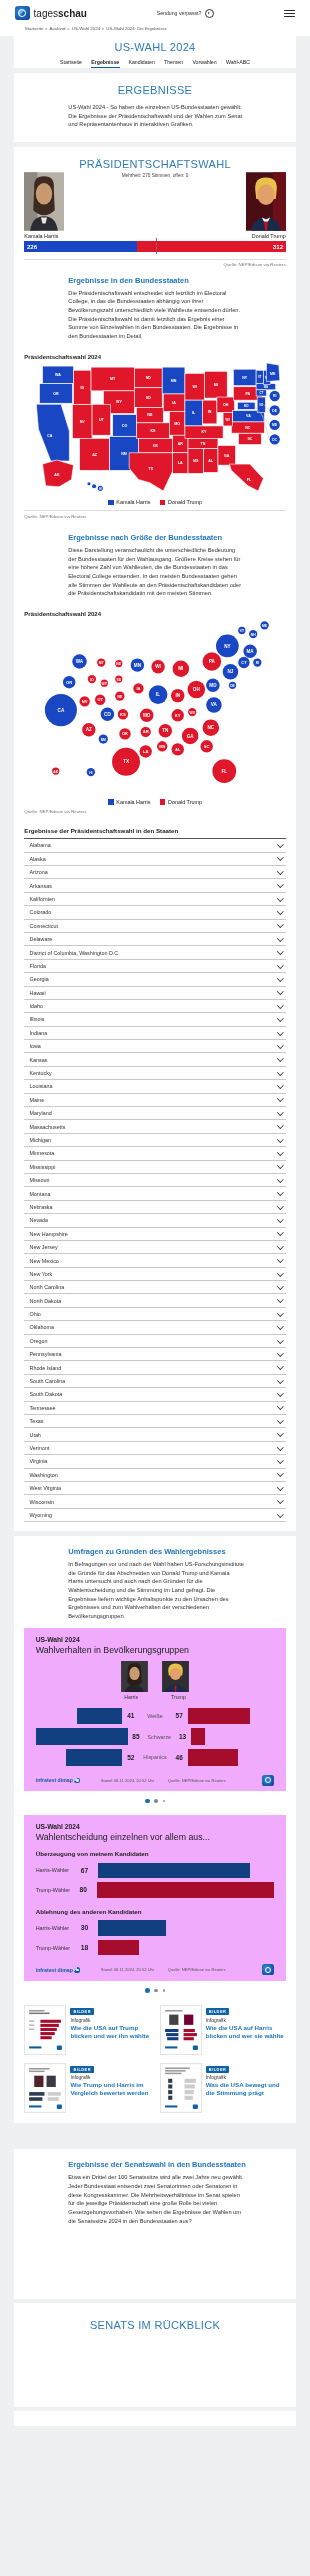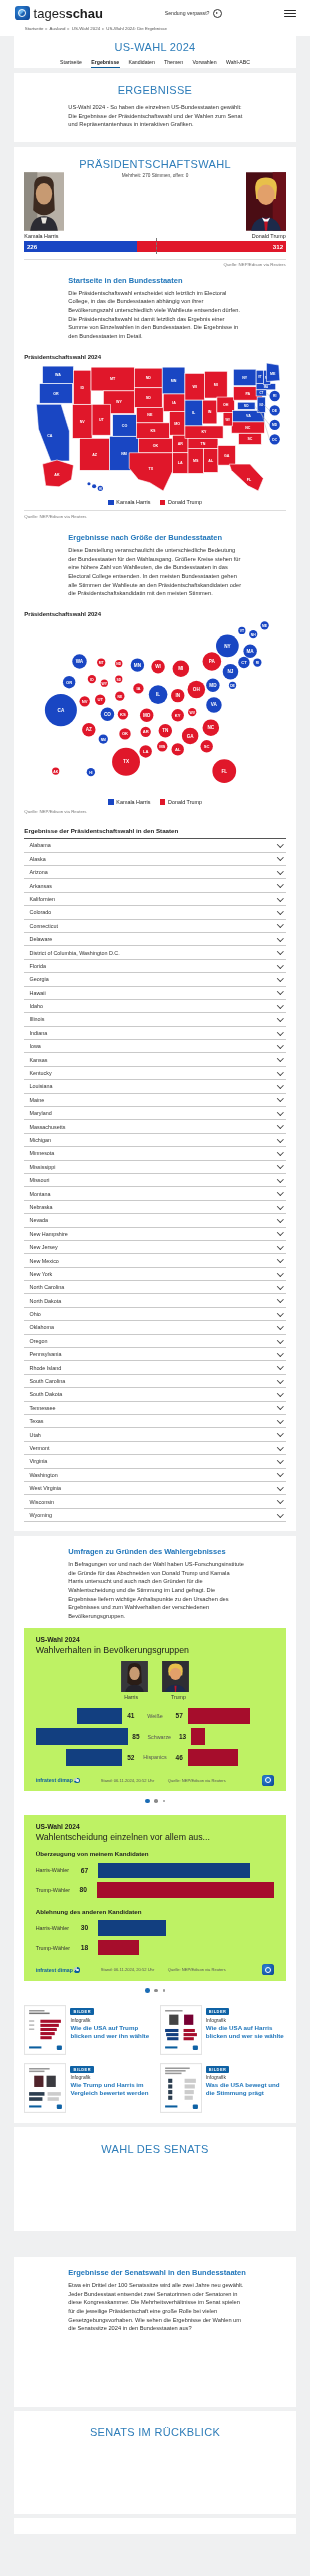--- a/index.html
+++ b/index.html
@@ -6,21 +6,21 @@
   .page{width:310px;height:2576px;overflow:hidden;background:#eff0f1;margin:0 auto;
         font-family:"Liberation Sans",sans-serif;color:#333;position:relative;}
   
   .hdr{background:#fff;padding:5.2px 14.5px 2.1px;}
   .hdr-top{display:flex;align-items:center;justify-content:space-between;height:16.5px;}
   .brand{display:flex;align-items:center;gap:3.6px;}
   .brand-logo{width:15.5px;height:14px;border-radius:3.1px;background:radial-gradient(circle at 35% 35%,#2f86d8,#0a3f8f);
               position:relative;flex:0 0 auto;}
   .brand-logo::after{content:"";position:absolute;left:3.6px;top:2.6px;width:7.8px;height:7.8px;border-radius:50%;
               border:1px solid #fff;box-sizing:border-box;background:linear-gradient(135deg,#6db6ef 40%,#1a5fb0 60%);}
-  .brand-word{font-size:13px;color:#1d1d1d;}
+  .brand-word{font-size:10px;color:#1d1d1d;}
   .brand-word b{font-weight:700;}
   .missed{display:flex;align-items:center;gap:3.1px;font-size:5.2px;color:#333;}
   .play-ic{width:7.8px;height:7.8px;border:0.7px solid #333;border-radius:50%;position:relative;}
   .play-ic::after{content:"";position:absolute;left:2.6px;top:2.1px;border-left:2.6px solid #333;
                   border-top:1.8px solid transparent;border-bottom:1.8px solid transparent;}
   .burger{width:11.4px;height:7.2px;display:flex;flex-direction:column;justify-content:space-between;cursor:pointer;}
   .burger span{height:1.3px;background:#2a2a2a;border-radius:0.5px;}
   .crumbs{font-size:4.4px;color:#555;padding:4.1px 0 3.1px 10.3px;}
   .crumbs .sep{color:#999;margin:0 2.1px;font-size:4.1px;}
   
@@ -54,21 +54,21 @@
   .legend .sw{width:5.7px;height:5.7px;display:inline-block;margin-right:2.6px;vertical-align:-1px;}
   svg text{font-family:"Liberation Sans",sans-serif;}
   
   .acc-head{font-size:6.2px;font-weight:700;color:#1d1d1d;margin:13.4px 0 4.1px;}
   .acc{border-top:1px solid #555;}
   .acc-row{display:flex;justify-content:space-between;align-items:center;height:12.4px;
            border-bottom:0.5px solid #c9c9c9;cursor:pointer;font-size:5.4px;color:#333;padding:0 3.1px 0 5.2px;}
   .chev{width:3.6px;height:3.6px;border-right:0.8px solid #444;border-bottom:0.8px solid #444;
         transform:rotate(45deg);margin-top:-2.1px;}
   
-  .gray-card{background:#bef264;margin:7.2px 0 3.1px;padding:8.3px 11.4px 5.2px;}
+  .gray-card{background:#f0abfc;margin:7.2px 0 3.1px;padding:8.3px 11.4px 5.2px;}
   .g-kicker{font-size:6.7px;font-weight:700;color:#1d1d1d;}
   .g-title{font-size:8.8px;color:#1d1d1d;margin-top:2.1px;}
   .g-photos{display:flex;justify-content:center;gap:13.4px;margin-top:6.2px;}
   .g-ph{width:27px;height:31px;}
   .g-phlabels{display:flex;justify-content:center;gap:33px;font-size:5.2px;color:#333;margin-top:2.1px;}
   .demo-row{display:flex;align-items:center;height:20.7px;}
   .demo-left{width:94px;display:flex;justify-content:flex-end;}
   .demo-right{width:94px;}
   .demo-bar{height:16.5px;}
   .demo-num{width:18.6px;text-align:center;font-size:6.5px;font-weight:700;color:#1d1d1d;}
@@ -180,21 +180,21 @@
           </div>
         <div class="t">
             <span>312</span>
           </div>
       </div>
       <div class="maj-mark"></div>
     </div>
     <div class="thin-div"></div>
     <div class="src right">Quelle: NEP/Edison via Reuters</div>
 
-    <h3 class="article-h" style="margin-top:8.3px;">Startseite in den Bundesstaaten</h3>
+    <h3 class="article-h" style="margin-top:8.3px;">Ergebnisse in den Bundesstaaten</h3>
     <p class="article-p">Die Präsidentschaftswahl entscheidet sich letztlich im Electoral College, in das die Bundesstaaten abhängig von ihrer Bevölkerungszahl unterschiedlich viele Wahlleute entsenden dürfen. Die Präsidentschaftswahl ist damit letztlich das Ergebnis einer Summe von Einzelwahlen in den Bundesstaaten. Die Ergebnisse in den Bundesstaaten im Detail.</p>
 
     <div class="map-label">Präsidentschaftswahl 2024</div>
     <div id="usmap" style="text-align:center;"><svg width="254" height="130" viewBox="0 0 492 252">
           <rect x="28" y="6" width="60" height="34" fill="#1946c3" stroke="#fff" stroke-width="1.2"></rect>
           <text x="58" y="25.5" text-anchor="middle" fill="#fff" font-size="7" font-weight="bold">WA</text>
           <rect x="22" y="40" width="64" height="38" fill="#1946c3" stroke="#fff" stroke-width="1.2"></rect>
           <text x="54" y="61.5" text-anchor="middle" fill="#fff" font-size="7" font-weight="bold">OR</text>
           <polygon points="16,80 64,80 80,132 80,190 44,190 20,128" fill="#1946c3" stroke="#fff" stroke-width="1.2"></polygon>
           <text x="42" y="142.5" text-anchor="middle" fill="#fff" font-size="7" font-weight="bold">CA</text>
@@ -817,23 +817,20 @@
               <rect x="46" y="61" width="16" height="8" fill="#ccc"></rect>
               <rect x="8" y="80" width="24" height="4" fill="#0b5e9e"></rect>
               <rect x="62" y="78" width="10" height="9" rx="2" fill="#0f62a5"></rect>
             </svg></div>
           <div><span class="t-badge">BILDER</span><div class="t-kind">Infografik</div><div class="t-title">Was die USA bewegt und die Stimmung prägt</div></div>
         </div>
       </div>
   </div>
 
 
-  <div class="card empty-card" style="min-height:88px;">
-    <div class="sect-title">WAHL DES SENATS</div>
-  </div>
 
   <div class="card inset" style="min-height:150px;box-sizing:border-box;margin-top:26px;">
     <h3 class="article-h">Ergebnisse der Senatswahl in den Bundesstaaten</h3>
     <p class="article-p">Etwa ein Drittel der 100 Senatssitze wird alle zwei Jahre neu gewählt. Jeder Bundesstaat entsendet zwei Senatorinnen oder Senatoren in diese Kongresskammer. Die Mehrheitsverhältnisse im Senat spielen für die jeweilige Präsidentschaft eine große Rolle bei vielen Gesetzgebungsvorhaben. Wie sehen die Ergebnisse der Wahlen um die Senatssitze 2024 in den Bundesstaaten aus?</p>
   </div>
 
   <div class="card empty-card" style="min-height:88px;">
     <div class="sect-title">SENATS IM RÜCKBLICK</div>
   </div>
 

